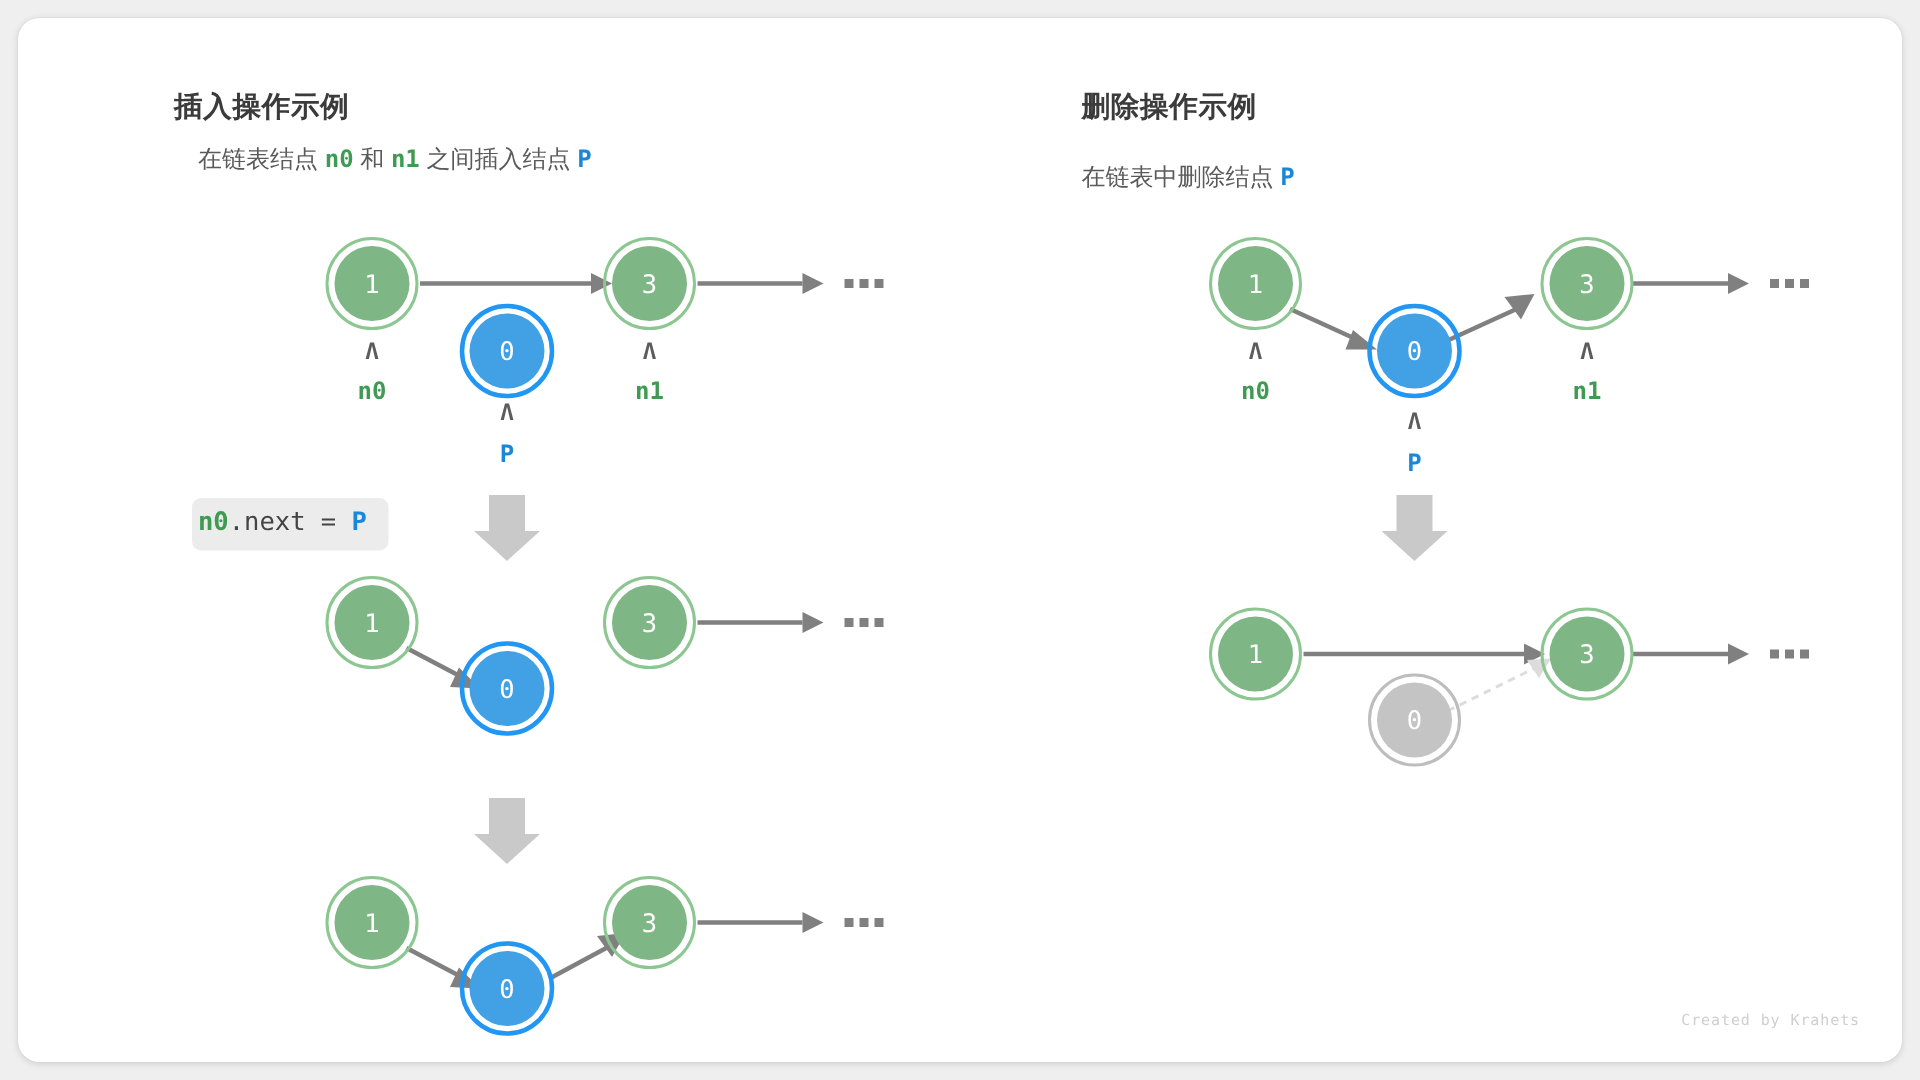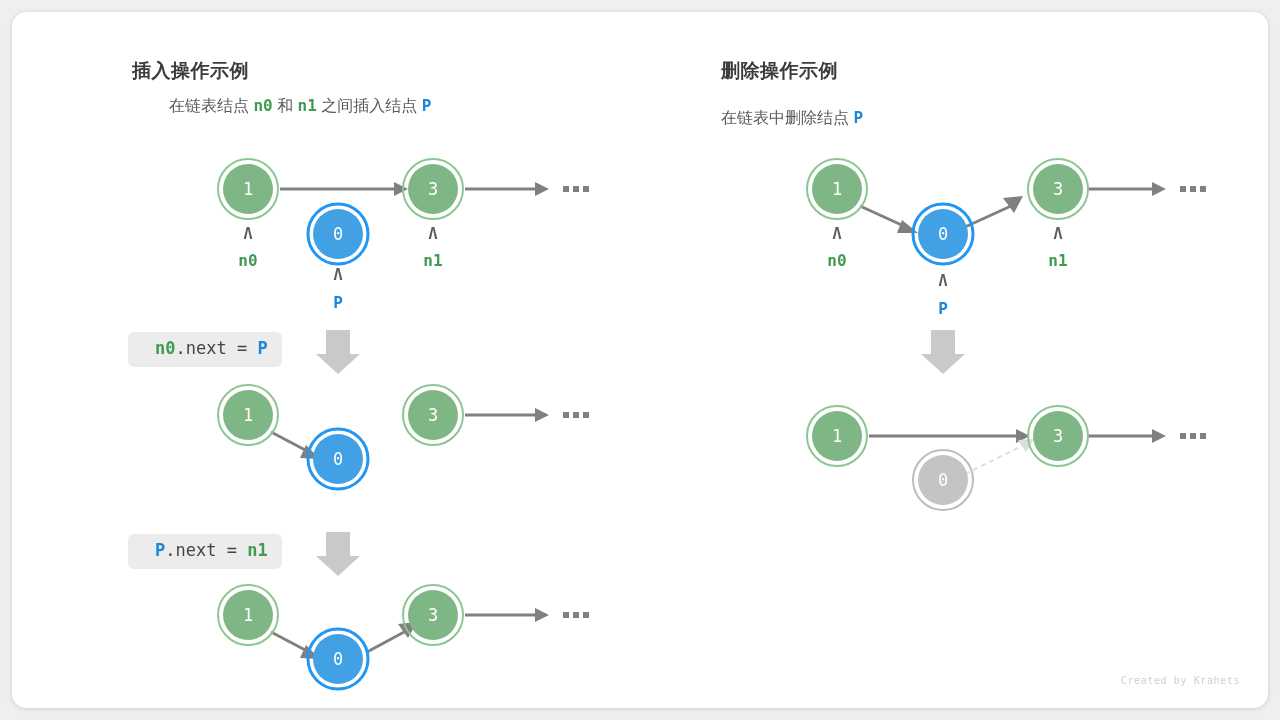--- a/index.html
+++ b/index.html
@@ -34,21 +34,21 @@
     white-space:nowrap;
   }
   .mono{font-family:"DejaVu Sans Mono", monospace;font-weight:bold;}
   .g{color:#3f9a52;}
   .b{color:#1b87d8;}
 
   .code-chip{
     position:absolute;
     background:#ececec;
     border-radius:6px;
-    padding:7px 14px 8px 27px;
+    padding:7px 14px 8px 4px;
     font-family:"DejaVu Sans Mono", monospace;
     font-size:17px;
     color:#444;
     white-space:nowrap;
     line-height:1.15;
   }
   .code-chip .g{color:#3f9a52;font-weight:bold;}
   .code-chip .b{color:#1b87d8;font-weight:bold;}
 
   .credit{
@@ -73,22 +73,22 @@
     font-size:15px;fill:#5c5c5c;font-weight:bold;
   }
 </style>
 </head>
 <body>
 
 <div class="card">
 
   <div class="panel panel-left">
 
-    <div class="p-title" style="left:120px;top:46px;">插入操作示例</div>
-    <div class="p-sub" style="left:120px;top:84px;margin-left:37px;">
+    <div class="p-title" style="left:104px;top:46px;">插入操作示例</div>
+    <div class="p-sub" style="left:120px;top:84px;">
       <span>在链表结点 </span><span class="mono g">n0</span><span> 和 </span><span class="mono g">n1</span><span> 之间插入结点 </span><span class="mono b">P</span>
     </div>
 
     <svg width="628" height="720">
 
       <g>
         <line x1="268" y1="177" x2="382" y2="177" stroke="#808080" stroke-width="3"></line>
         <polygon points="382,170 396,177 382,184" fill="#808080"></polygon>
       </g>
 
@@ -161,23 +161,20 @@
         <circle cx="326" cy="447" r="25" fill="#42a0e4"></circle>
         <text class="nval" x="326" y="453" text-anchor="middle">0</text>
       </g>
       <g>
         <circle cx="421" cy="403" r="30" fill="none" stroke="#8cc690" stroke-width="2"></circle>
         <circle cx="421" cy="403" r="25" fill="#7fb686"></circle>
         <text class="nval" x="421" y="409" text-anchor="middle">3</text>
       </g>
     </svg>
 
-    <div class="code-chip" style="left:116px;top:522px;">
-      <span class="b">P</span><span>.next = </span><span class="g">n1</span>
-    </div>
     <svg width="628" height="720">
       <g>
         <polygon points="314,520 338,520 338,544 348,544 326,564 304,544 314,544" fill="#c9c9c9"></polygon>
       </g>
     </svg>
 
     <svg width="628" height="720">
       <g>
         <line x1="259" y1="620" x2="297" y2="640" stroke="#808080" stroke-width="3"></line>
         <polygon points="294,633 308,647 288,646" fill="#808080"></polygon>

